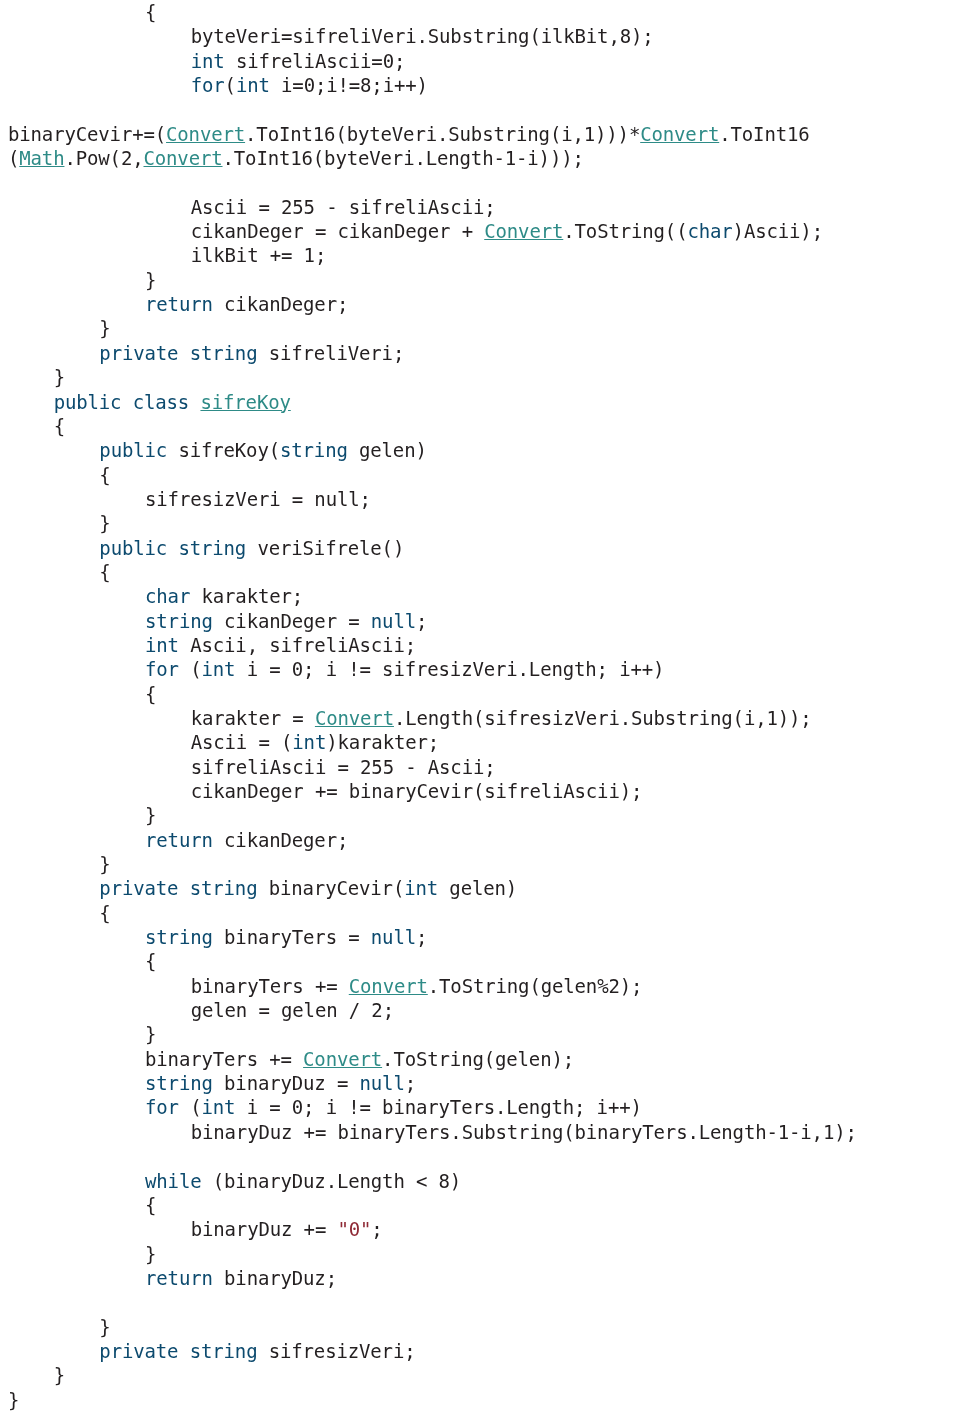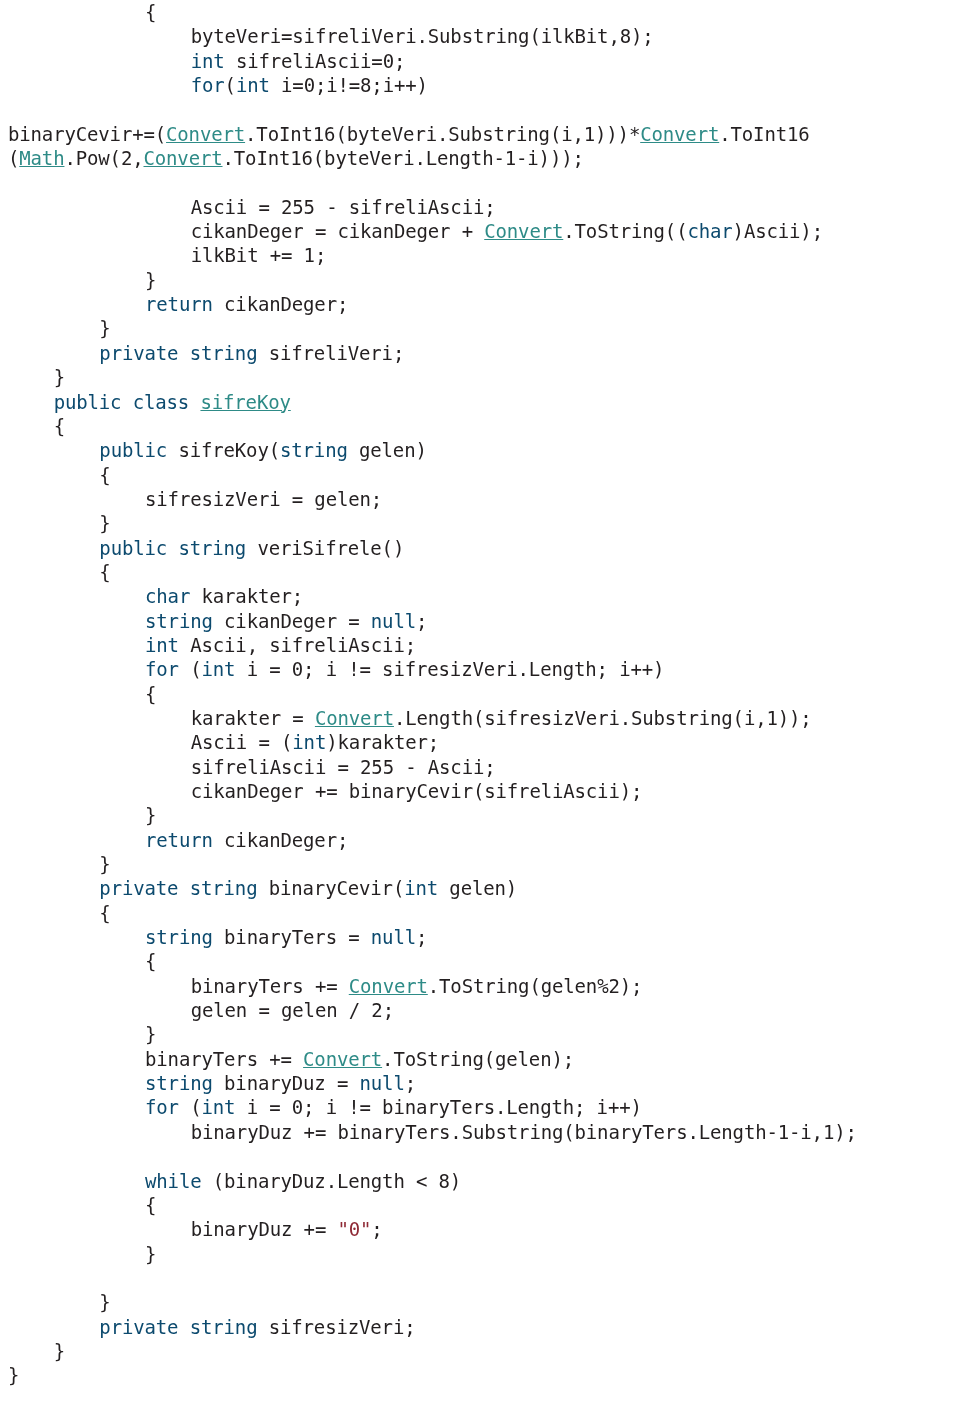--- a/index.html
+++ b/index.html
@@ -57,21 +57,21 @@
     <div class="code-line"><span style="display: inline-block; width: 182.72px;"></span><span class="pln">ilkBit += 1;</span></div>
     <div class="code-line"><span style="display: inline-block; width: 137.04px;"></span><span class="pln">}</span></div>
     <div class="code-line"><span style="display: inline-block; width: 137.04px;"></span><span class="kw">return</span><span class="pln"> cikanDeger;</span></div>
     <div class="code-line"><span style="display: inline-block; width: 91.36px;"></span><span class="pln">}</span></div>
     <div class="code-line"><span style="display: inline-block; width: 91.36px;"></span><span class="kw">private</span><span class="pln"> </span><span class="kw">string</span><span class="pln"> sifreliVeri;</span></div>
     <div class="code-line"><span style="display: inline-block; width: 45.68px;"></span><span class="pln">}</span></div>
     <div class="code-line"><span style="display: inline-block; width: 45.68px;"></span><span class="kw">public</span><span class="pln"> </span><span class="kw">class</span><span class="pln"> </span><span class="typ">sifreKoy</span></div>
     <div class="code-line"><span style="display: inline-block; width: 45.68px;"></span><span class="pln">{</span></div>
     <div class="code-line"><span style="display: inline-block; width: 91.36px;"></span><span class="kw">public</span><span class="pln"> sifreKoy(</span><span class="kw">string</span><span class="pln"> gelen)</span></div>
     <div class="code-line"><span style="display: inline-block; width: 91.36px;"></span><span class="pln">{</span></div>
-    <div class="code-line"><span style="display: inline-block; width: 137.04px;"></span><span class="pln">sifresizVeri = gelen;</span></div>
+    <div class="code-line"><span style="display: inline-block; width: 137.04px;"></span><span class="pln">sifresizVeri = null;</span></div>
     <div class="code-line"><span style="display: inline-block; width: 91.36px;"></span><span class="pln">}</span></div>
     <div class="code-line"><span style="display: inline-block; width: 91.36px;"></span><span class="kw">public</span><span class="pln"> </span><span class="kw">string</span><span class="pln"> veriSifrele()</span></div>
     <div class="code-line"><span style="display: inline-block; width: 91.36px;"></span><span class="pln">{</span></div>
     <div class="code-line"><span style="display: inline-block; width: 137.04px;"></span><span class="kw">char</span><span class="pln"> karakter;</span></div>
     <div class="code-line"><span style="display: inline-block; width: 137.04px;"></span><span class="kw">string</span><span class="pln"> cikanDeger = </span><span class="kw">null</span><span class="pln">;</span></div>
     <div class="code-line"><span style="display: inline-block; width: 137.04px;"></span><span class="kw">int</span><span class="pln"> Ascii, sifreliAscii;</span></div>
     <div class="code-line"><span style="display: inline-block; width: 137.04px;"></span><span class="kw">for</span><span class="pln"> (</span><span class="kw">int</span><span class="pln"> i = 0; i != sifresizVeri.Length; i++)</span></div>
     <div class="code-line"><span style="display: inline-block; width: 137.04px;"></span><span class="pln">{</span></div>
     <div class="code-line"><span style="display: inline-block; width: 182.72px;"></span><span class="pln">karakter = </span><span class="typ">Convert</span><span class="pln">.Length(sifresizVeri.Substring(i,1));</span></div>
     <div class="code-line"><span style="display: inline-block; width: 182.72px;"></span><span class="pln">Ascii = (</span><span class="kw">int</span><span class="pln">)karakter;</span></div>
@@ -89,18 +89,19 @@
     <div class="code-line"><span style="display: inline-block; width: 137.04px;"></span><span class="pln">}</span></div>
     <div class="code-line"><span style="display: inline-block; width: 137.04px;"></span><span class="pln">binaryTers += </span><span class="typ">Convert</span><span class="pln">.ToString(gelen);</span></div>
     <div class="code-line"><span style="display: inline-block; width: 137.04px;"></span><span class="kw">string</span><span class="pln"> binaryDuz = </span><span class="kw">null</span><span class="pln">;</span></div>
     <div class="code-line"><span style="display: inline-block; width: 137.04px;"></span><span class="kw">for</span><span class="pln"> (</span><span class="kw">int</span><span class="pln"> i = 0; i != binaryTers.Length; i++)</span></div>
     <div class="code-line"><span style="display: inline-block; width: 182.72px;"></span><span class="pln">binaryDuz += binaryTers.Substring(binaryTers.Length-1-i,1);</span></div>
     <div class="code-line blank">&nbsp;</div>
     <div class="code-line"><span style="display: inline-block; width: 137.04px;"></span><span class="kw">while</span><span class="pln"> (binaryDuz.Length &lt; 8)</span></div>
     <div class="code-line"><span style="display: inline-block; width: 137.04px;"></span><span class="pln">{</span></div>
     <div class="code-line"><span style="display: inline-block; width: 182.72px;"></span><span class="pln">binaryDuz += </span><span class="str">"0"</span><span class="pln">;</span></div>
     <div class="code-line"><span style="display: inline-block; width: 137.04px;"></span><span class="pln">}</span></div>
+    <div class="code-line"><span style="display: inline-block; width: 137.04px;"></span><span class="kw">return</span><span class="pln"> binaryDuz;</span></div>
     <div class="code-line blank">&nbsp;</div>
     <div class="code-line"><span style="display: inline-block; width: 91.36px;"></span><span class="pln">}</span></div>
     <div class="code-line"><span style="display: inline-block; width: 91.36px;"></span><span class="kw">private</span><span class="pln"> </span><span class="kw">string</span><span class="pln"> sifresizVeri;</span></div>
     <div class="code-line"><span style="display: inline-block; width: 45.68px;"></span><span class="pln">}</span></div>
     <div class="code-line"><span class="pln">}</span></div>
   </div>
 
 </body></html>

